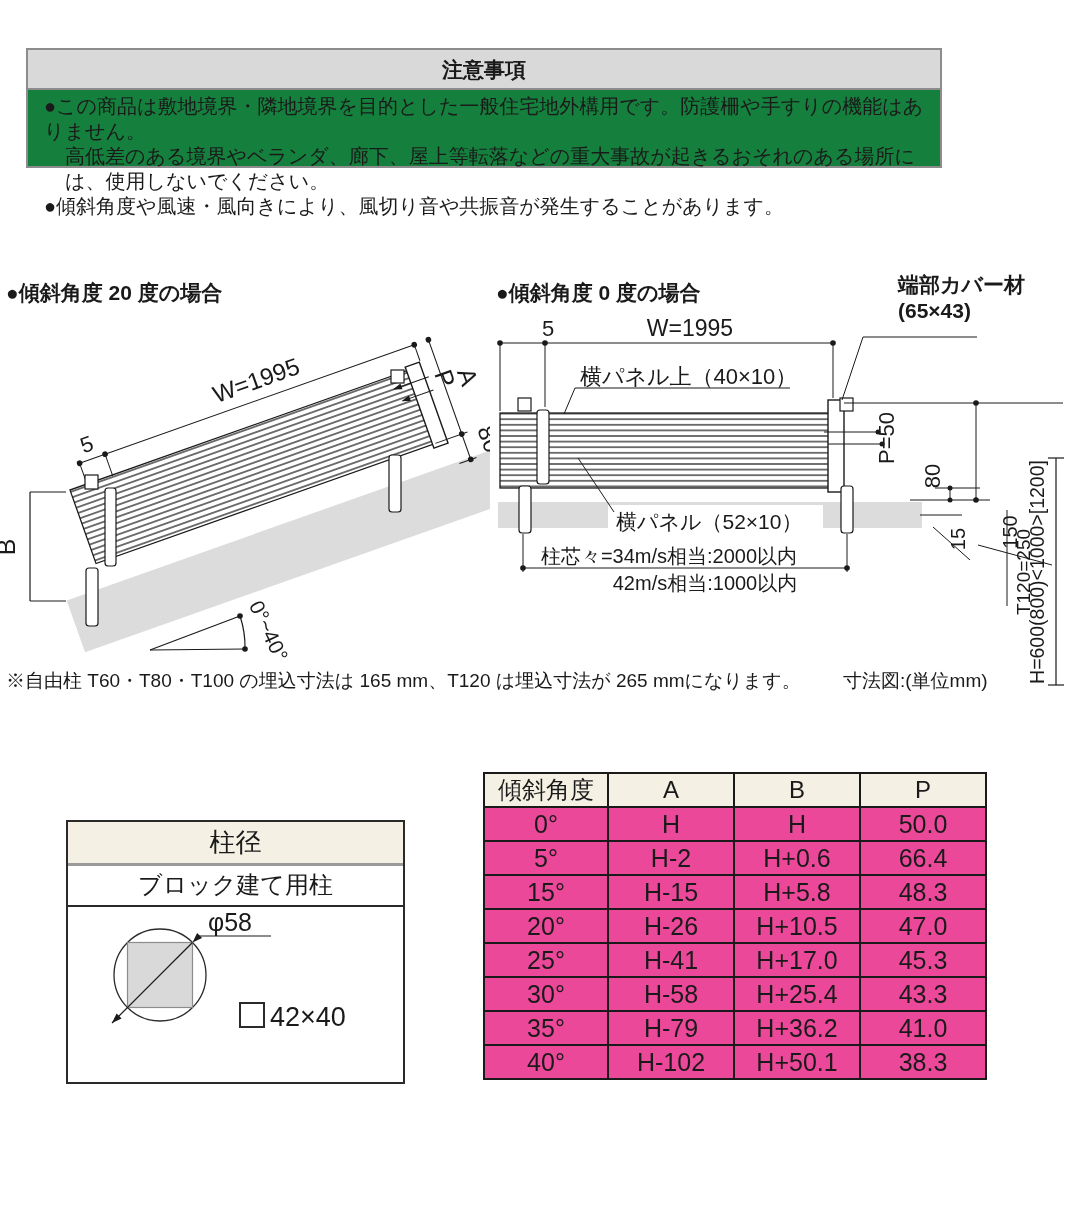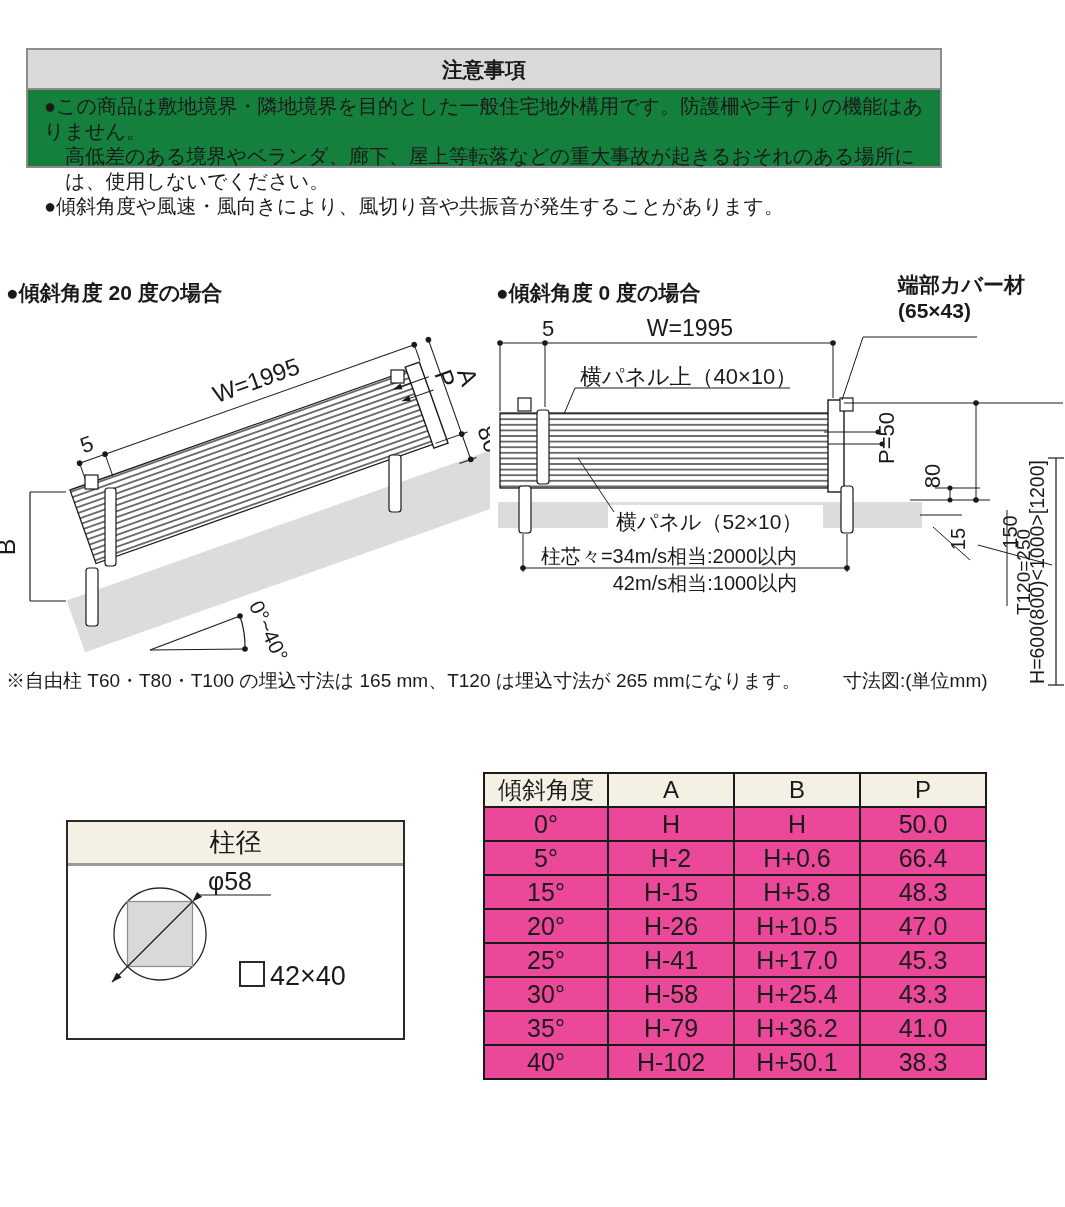--- a/index.html
+++ b/index.html
@@ -28,21 +28,21 @@
   .endcover-label div { white-space:nowrap; }
 
   svg { position:absolute; }
   svg text { font-family:"Liberation Sans", sans-serif; fill:#1a1a1a; }
 
   .note { font-size:19px; white-space:nowrap; }
   #note-free { left:6px; top:668px; }
   #note-unit { left:843px; top:668px; }
 
   
-  .post-box { left:66px; top:820px; width:339px; height:220px; border:2px solid #2a2a2a; background:#fff; }
+  .post-box { left:66px; top:820px; width:339px; height:264px; border:2px solid #2a2a2a; background:#fff; }
   .pb-title {
     height:44px; background:#f4f0e3; border-bottom:3px solid #9a9a9a;
     text-align:center; font-size:26px; line-height:41px; font-weight:500;
   }
   .pb-sub { height:41px; border-bottom:2px solid #2a2a2a; text-align:center; font-size:24px; line-height:38px; }
   .pb-svg { position:static; display:block; }
 
   
   .angle-table { position:absolute; left:483px; top:772px; border-collapse:collapse; table-layout:fixed; background:#ec4899; }
   .angle-table th, .angle-table td {
@@ -229,20 +229,21 @@
 
   <text x="179" y="253" text-anchor="middle" font-size="20">柱芯々=34m/s相当:2000以内</text>
   <text x="215" y="280" text-anchor="middle" font-size="20">42m/s相当:1000以内</text>
 </svg>
 
 <div class="abs note" id="note-free">※自由柱 T60・T80・T100 の埋込寸法は 165 mm、T120 は埋込寸法が 265 mmになります。</div>
 <div class="abs note" id="note-unit">寸法図:(単位mm)</div>
 
 <section class="abs post-box">
   <div class="pb-title">柱径</div>
+  <div class="pb-sub">ブロック建て用柱</div>
   <svg class="pb-svg" width="335" height="126" viewBox="0 0 335 126">
     <circle cx="92" cy="68" r="46" fill="none" stroke="#2a2a2a" stroke-width="1.3"></circle>
     <rect x="59.5" y="35.5" width="65" height="65" fill="#d9d9d9" stroke="#8c8c8c" stroke-width="1.2"></rect>
     <line x1="44" y1="116" x2="124.5" y2="35.5" stroke="#1a1a1a" stroke-width="1.2"></line>
     <g fill="#1a1a1a">
       <polygon points="44,116 53.6,111.4 48.6,106.4"></polygon>
       <polygon points="124.5,35.5 134.1,30.9 129.1,25.9"></polygon>
     </g>
     <line x1="131" y1="29" x2="203" y2="29" stroke="#1a1a1a" stroke-width="1.2"></line>
     <text x="140" y="24" font-size="25">φ58</text>

